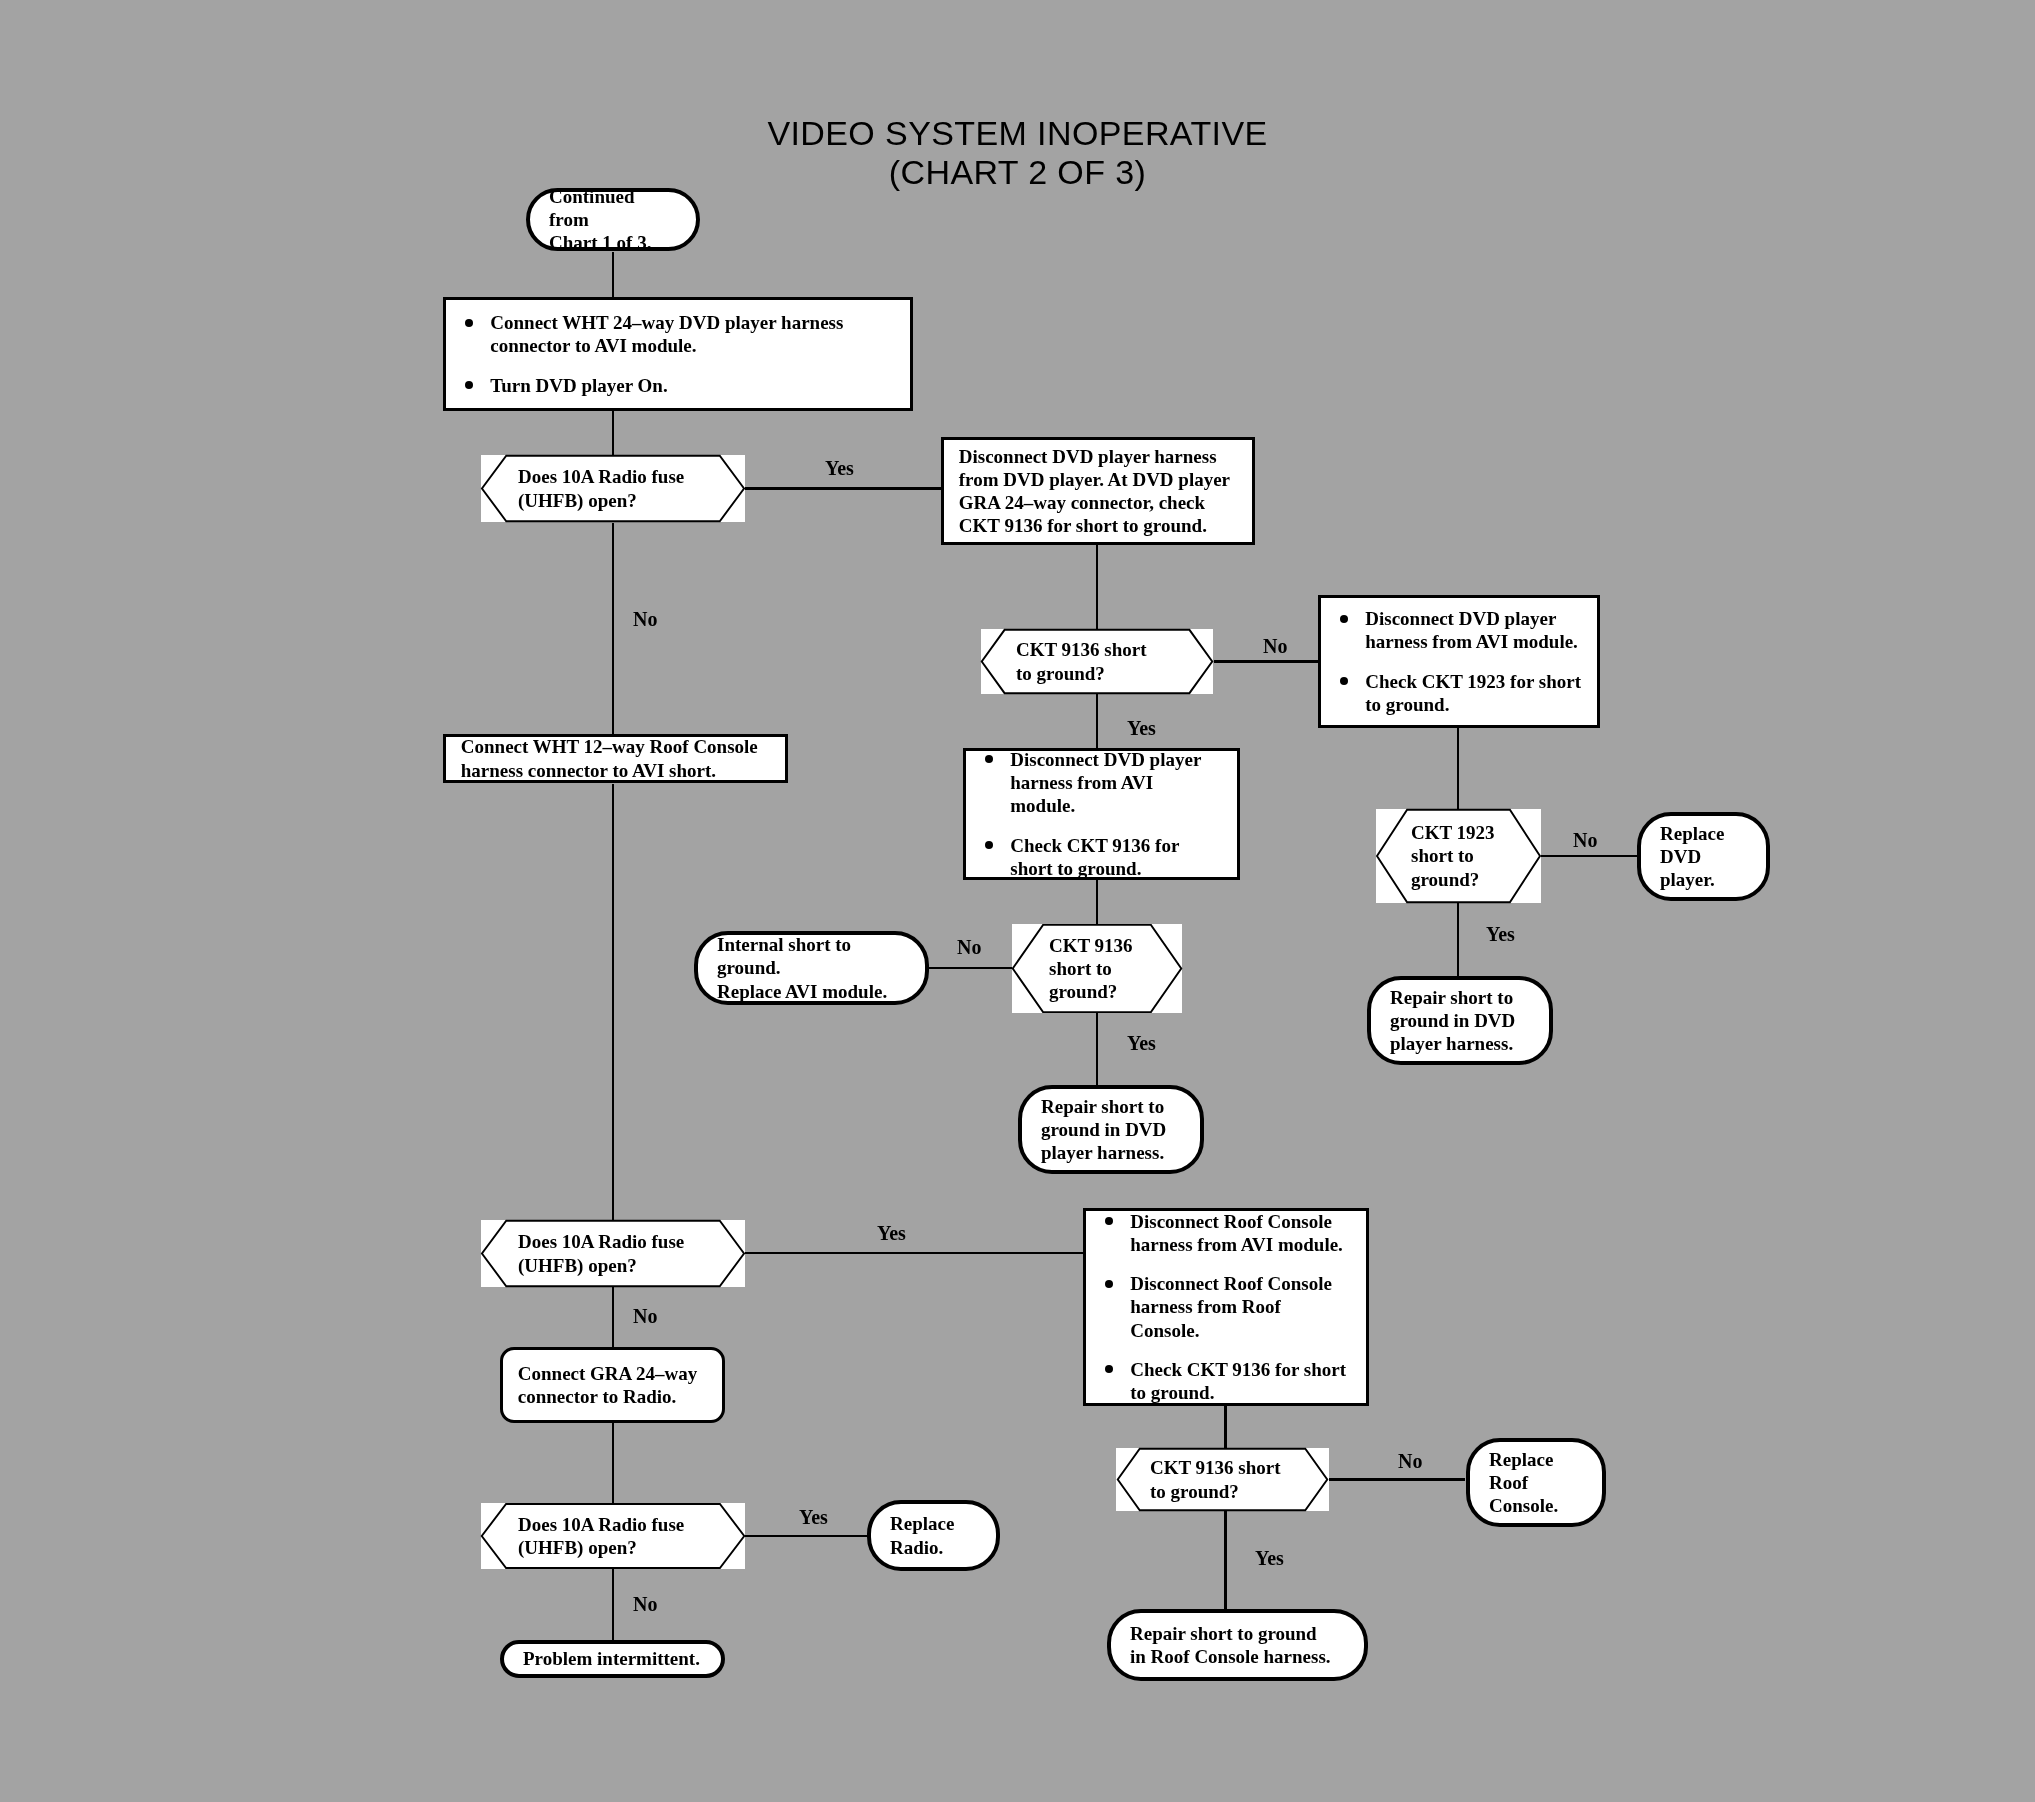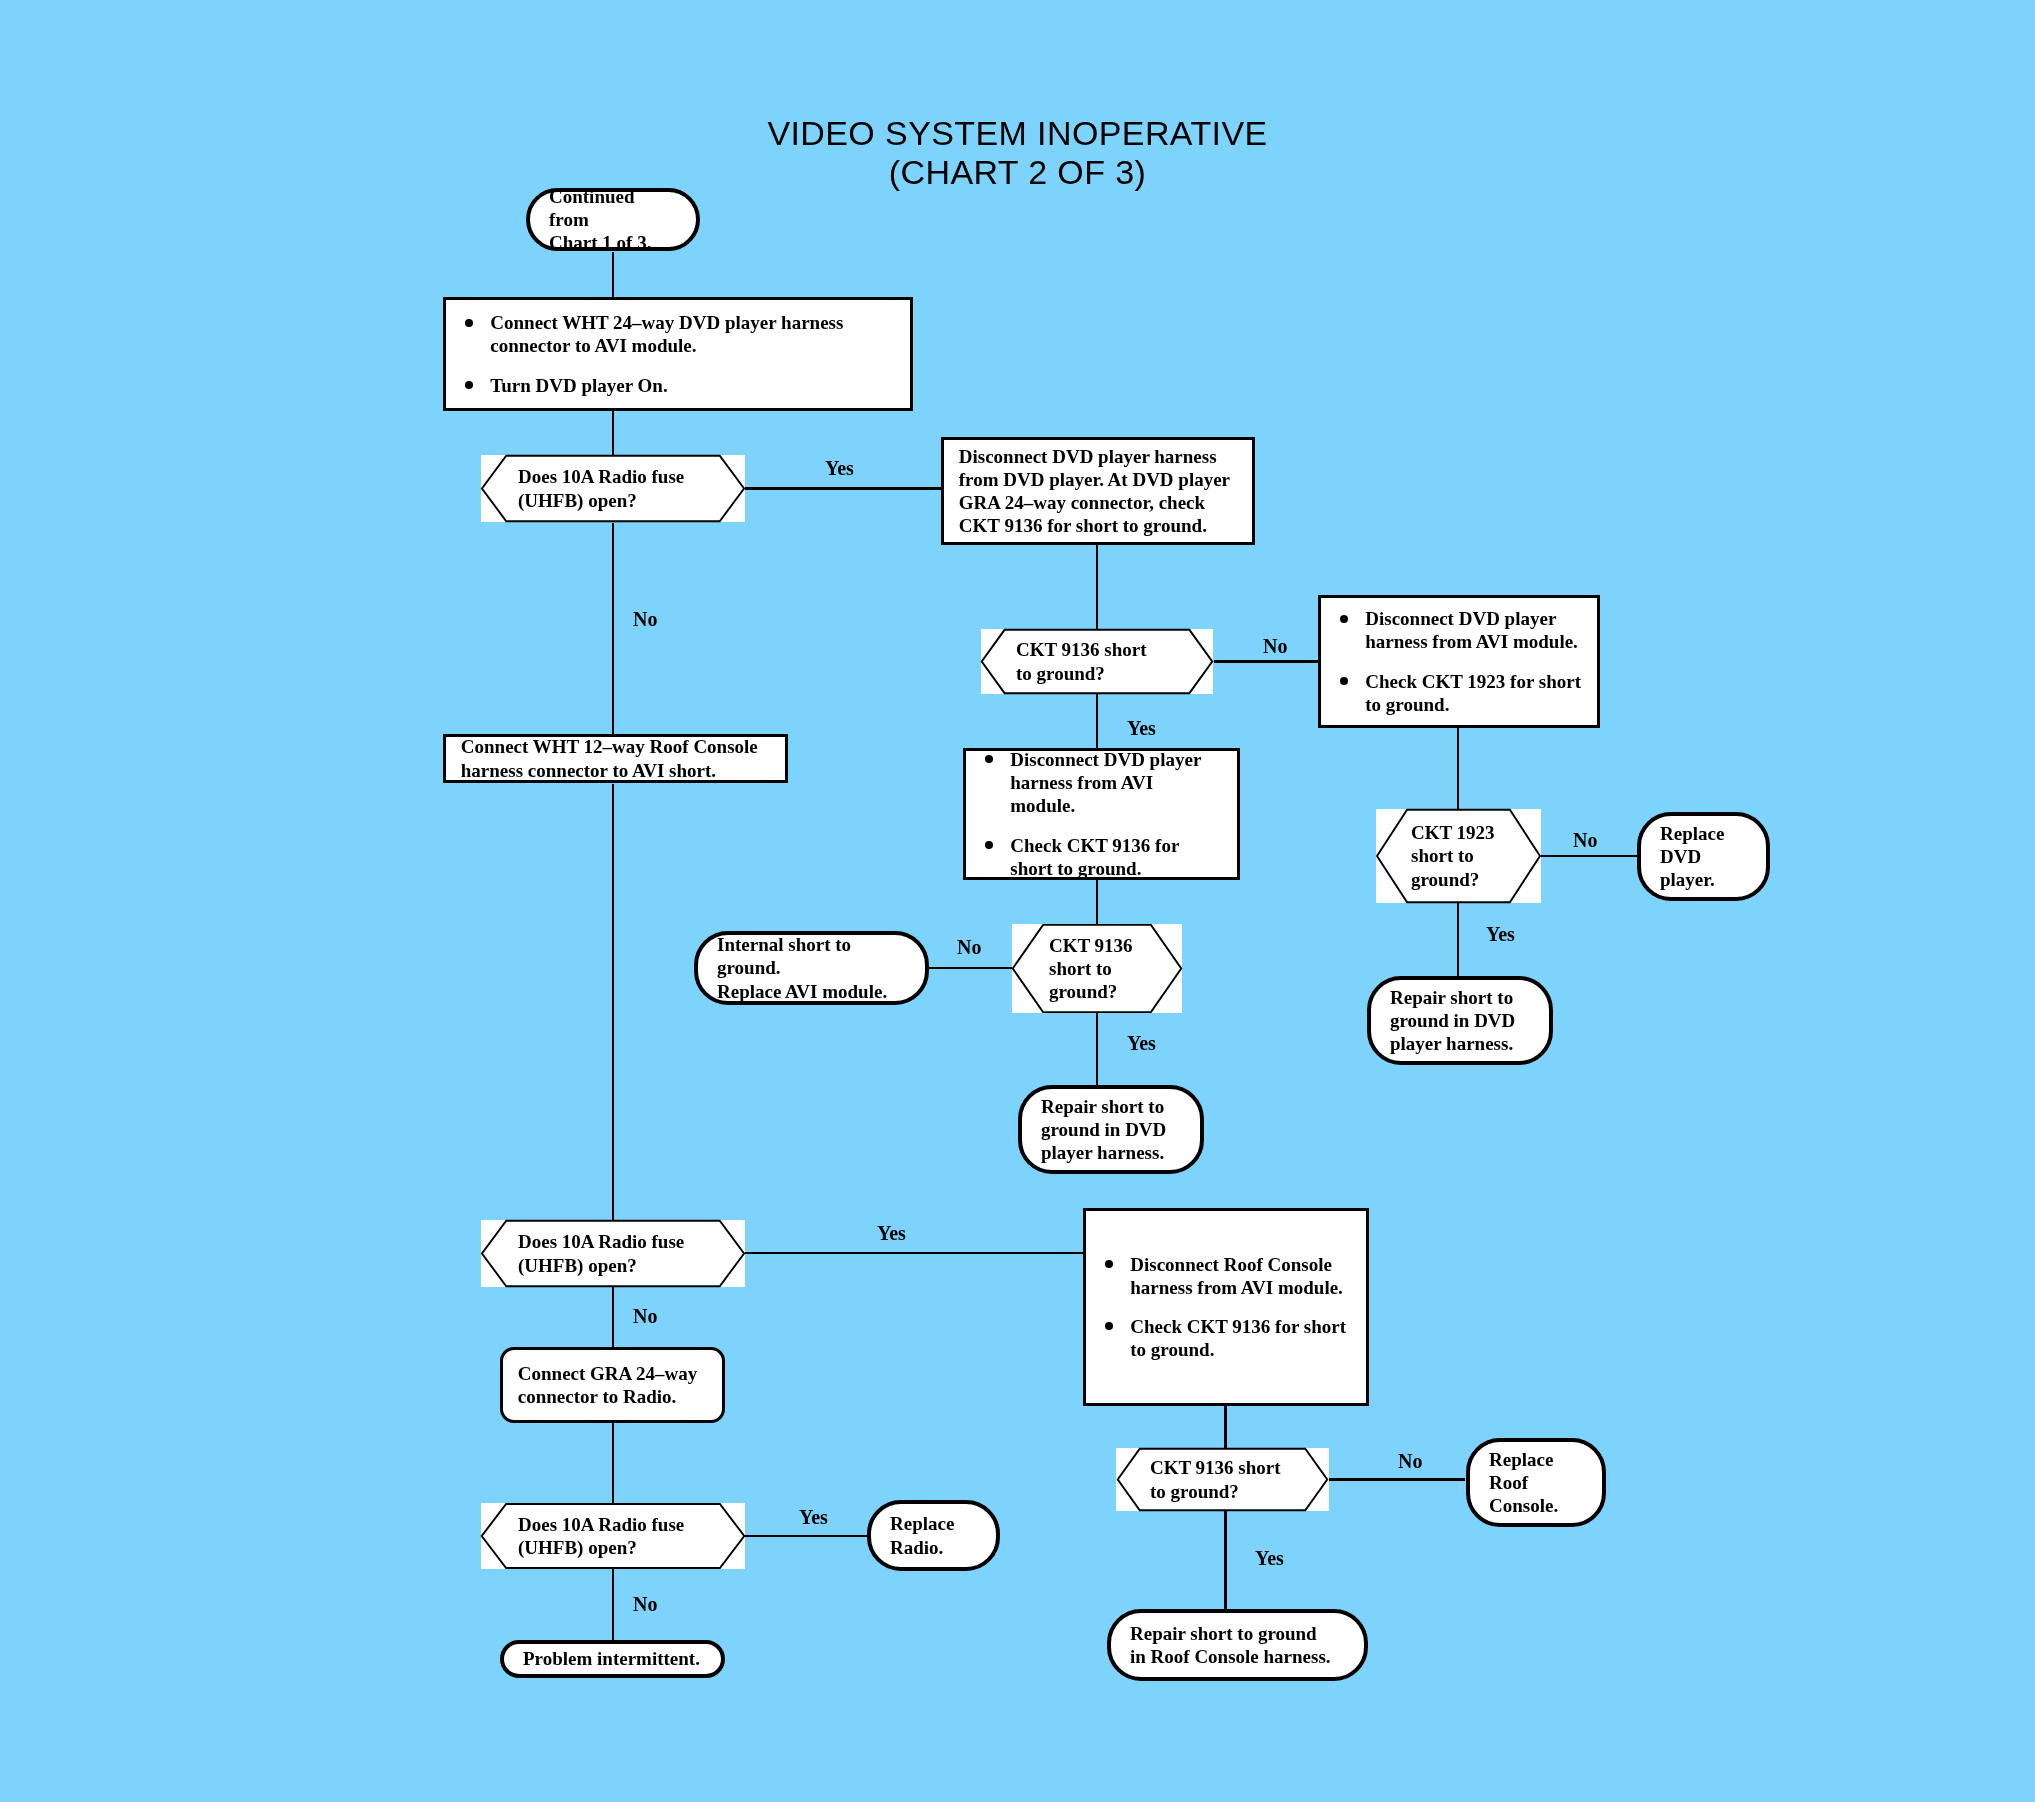--- a/index.html
+++ b/index.html
@@ -6,21 +6,21 @@
   html,body{margin:0;padding:0;background:#ffffff;}
   body{
     font-family:"Liberation Serif", serif;
     color:#000;
     -webkit-font-smoothing:none;
   }
   #page{
     position:relative;
     width:2035px;
     height:1803px;
-    background:#7dd3fc;
+    background:#a3a3a3;
     overflow:hidden;
   }
   #wires{
     position:absolute;
     left:0; top:0;
     width:2035px; height:1803px;
     pointer-events:none;
   }
 
   
@@ -306,20 +306,21 @@
       <div>
         <div>Does 10A Radio fuse</div>
         <div>(UHFB) open?</div>
       </div>
     </div>
   </div>
 
   <div class="node process" style="left:1083px; top:1208px; width:286px; height:198px;">
     <ul class="bul">
       <li>Disconnect Roof Console harness from AVI module.</li>
+      <li>Disconnect Roof Console harness from Roof Console.</li>
       <li>Check CKT 9136 for short to ground.</li>
     </ul>
   </div>
 
   <div class="decision" style="left:1116px; top:1448px; width:213px; height:63px;">
     <svg width="213" height="63" viewBox="0 0 288 86" xmlns="http://www.w3.org/2000/svg">
       <polygon points="31,1 257,1 287,43 257,85 31,85 1,43" fill="#fff" stroke="#000" stroke-width="2.6"></polygon>
     </svg>
     <div class="dtxt" style="padding-left:34px;">
       <div>

